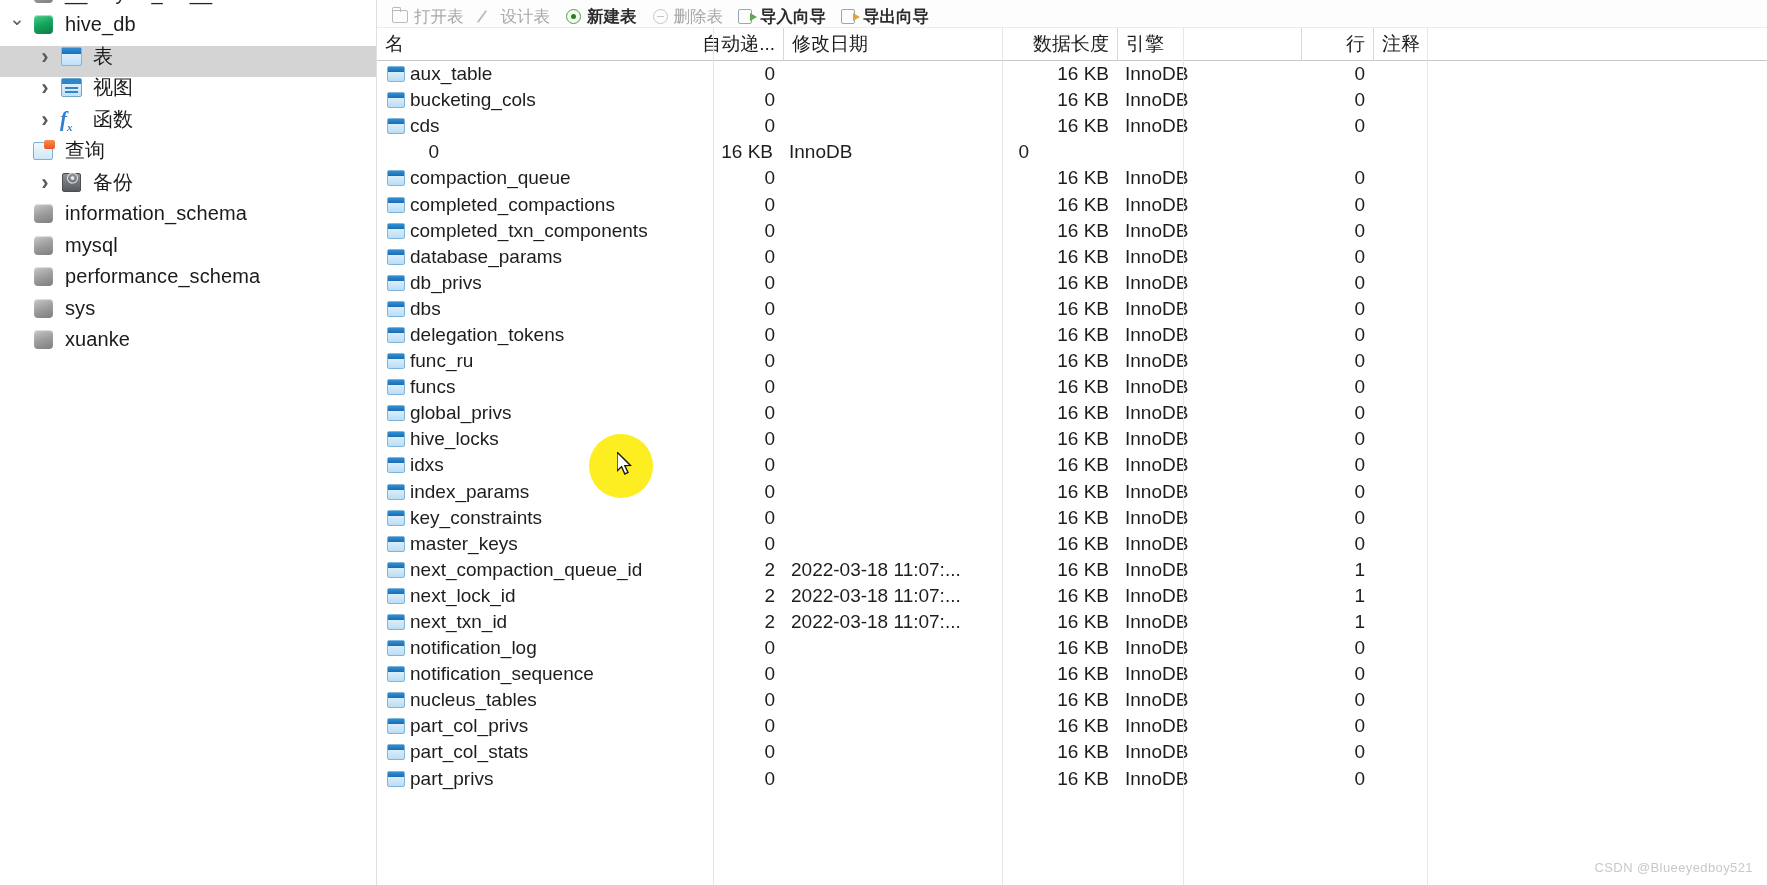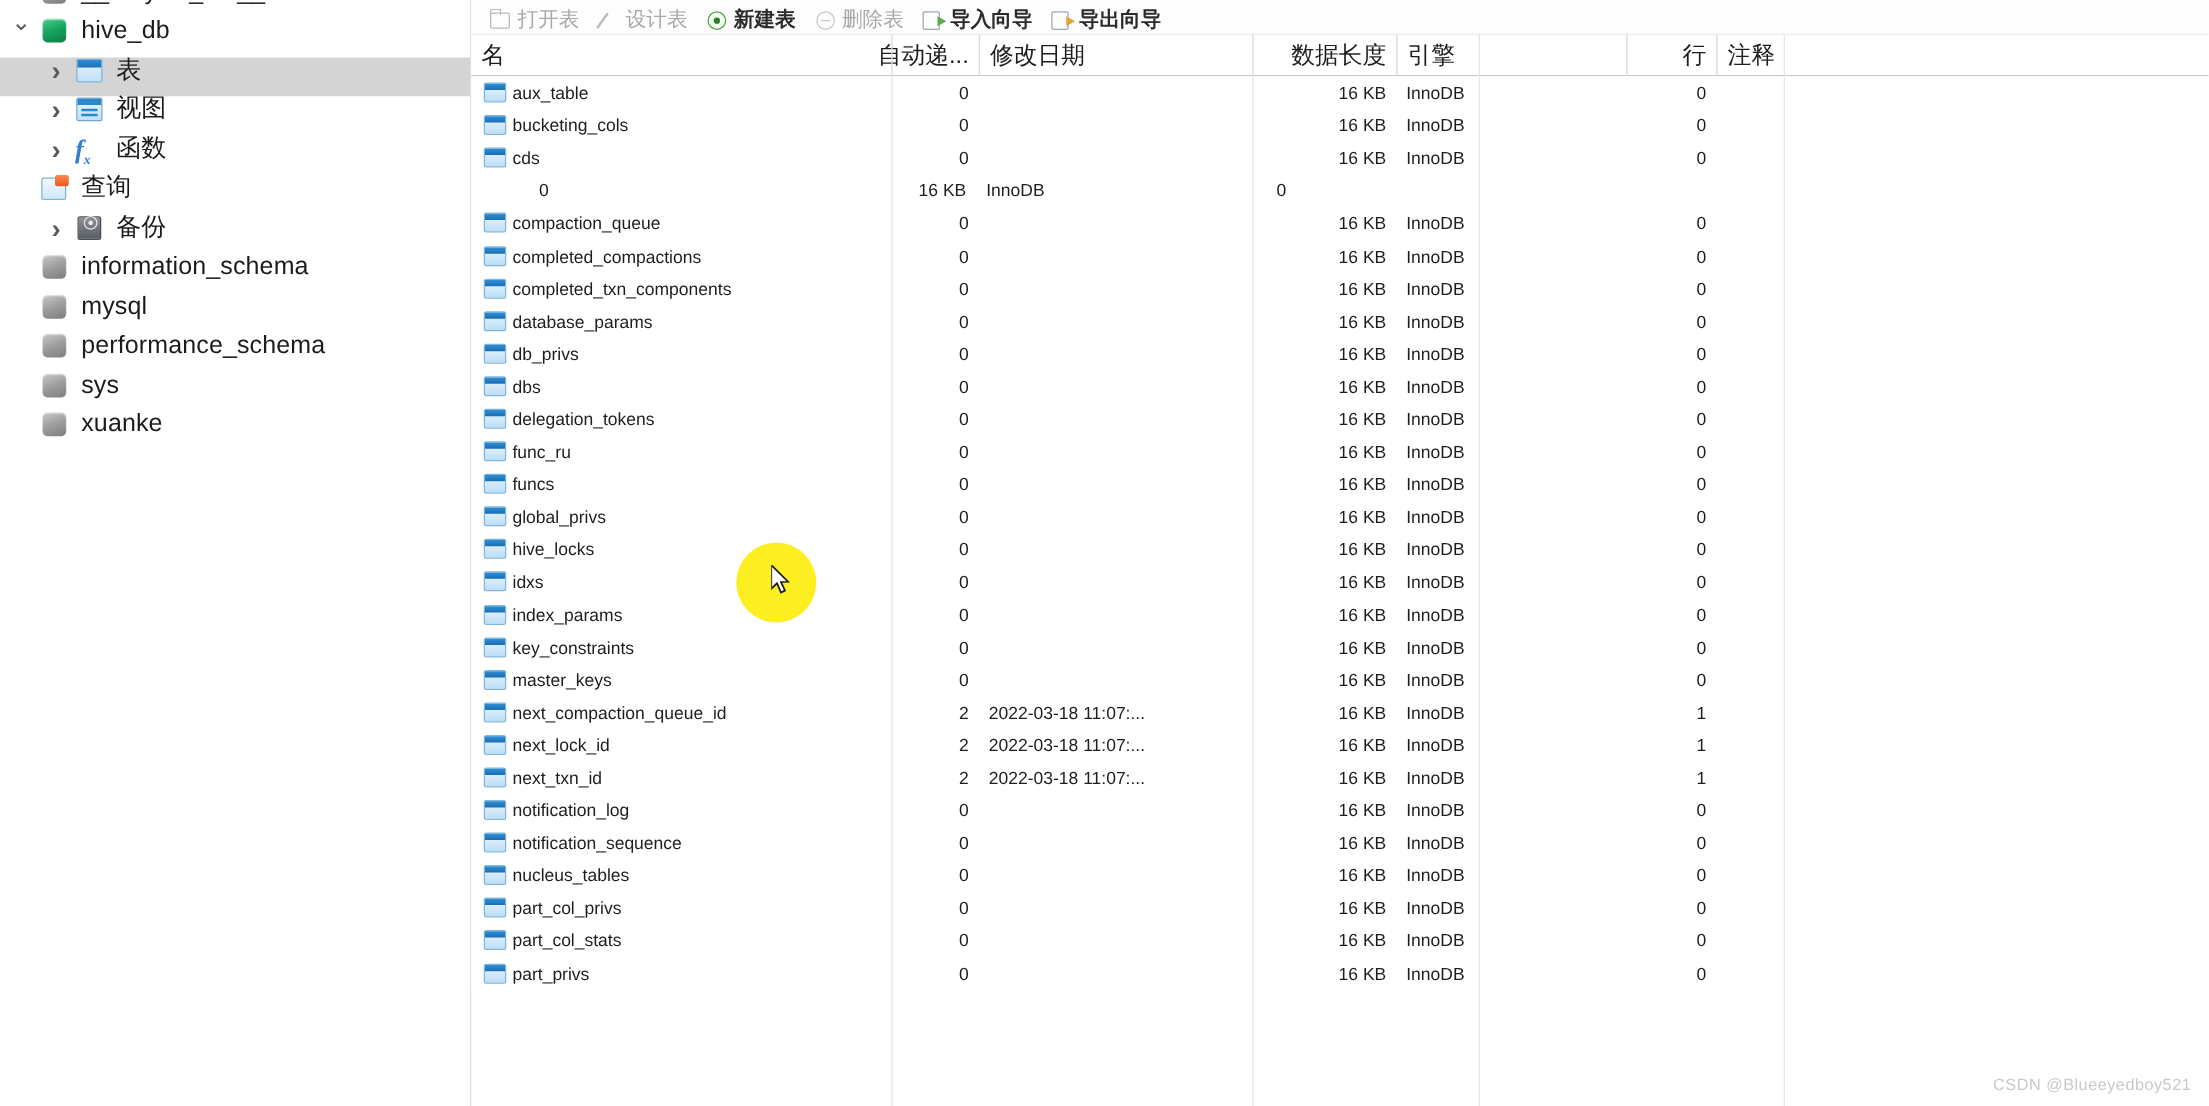--- a/index.html
+++ b/index.html
@@ -217,21 +217,21 @@
   }
   .gh-cell + .gh-cell { border-left: 1px solid #d8d8d8; }
   .gh-cell.right { justify-content: flex-end; }
 
   
   #grid-body { position: relative; background: #fff; }
   .grid-row {
     display: flex;
     height: 26.1px;
     align-items: center;
-    font-size: 14px;
+    font-size: 19px;
     color: #1d1d1d;
   }
   .gc {
     height: 26.1px;
     display: flex; align-items: center;
     padding: 0 8px;
     white-space: nowrap;
     overflow: hidden;
   }
   .gc.right { justify-content: flex-end; }

